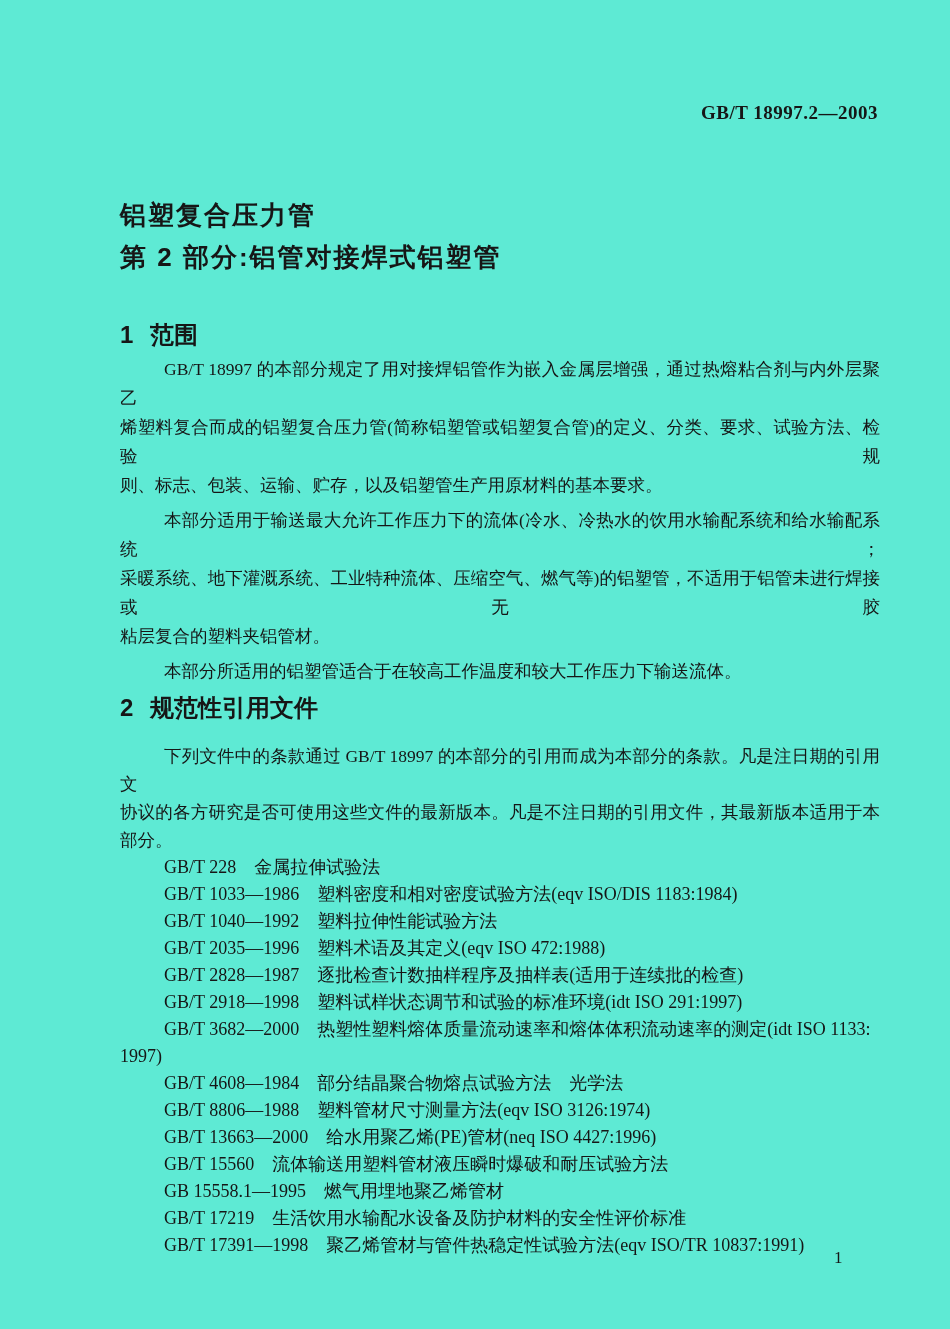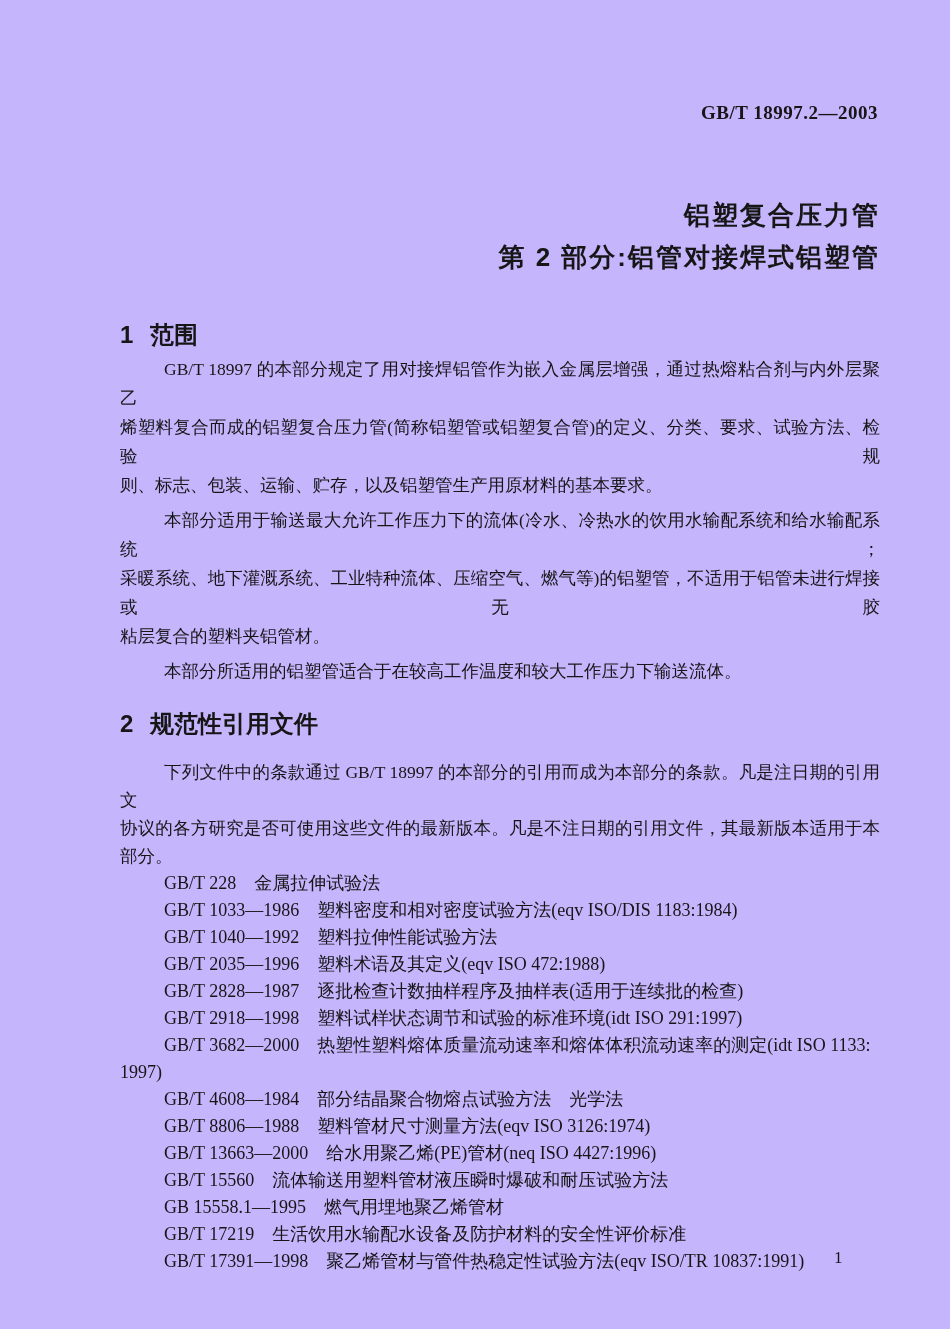--- a/index.html
+++ b/index.html
@@ -1,61 +1,61 @@
 <!DOCTYPE html>
 <html><head>
 <meta charset="utf-8">
 <style>
   html, body { margin: 0; padding: 0; background: #e8e8e8; }
   .page {
     position: relative;
     width: 950px;
     height: 1329px;
     margin: 0 auto;
-    background: #c4b5fd;
+    background: #5eead4;
     color: #161616;
     font-family: "Liberation Serif", "DejaVu Serif", serif;
     overflow: hidden;
   }
   .doc-number {
     position: absolute;
     top: 102px;
     right: 72px;
     font-size: 19px;
     font-weight: bold;
     letter-spacing: 0.5px;
     font-family: "Liberation Serif", serif;
   }
   .title-block {
     position: absolute;
     top: 194px;
     left: 120px;
     width: 760px;
-    text-align: right;
+    text-align: left;
     font-family: "Liberation Sans", "DejaVu Sans", sans-serif;
     font-weight: bold;
     font-size: 26px;
     line-height: 42px;
     letter-spacing: 2px;
   }
   .content {
     position: absolute;
     top: 320px;
     left: 120px;
     width: 760px;
   }
   .sec-heading {
     font-family: "Liberation Sans", "DejaVu Sans", sans-serif;
     font-weight: bold;
     font-size: 24px;
     line-height: 29px;
     margin: 0;
   }
   .sec-heading .sec-num { display: inline-block; min-width: 30px; }
-  .sec2-heading { margin-top: 23px; }
+  .sec2-heading { margin-top: 7px; }
   .para { margin: 6px 0 0 0; }
   .para-s2 { margin-top: 20px; }
   .line {
     font-size: 17.5px;
     line-height: 29px;
     white-space: nowrap;
   }
   .para-s2 .line { line-height: 28px; }
   .line.indent { text-indent: 44px; }
   .line.full {

